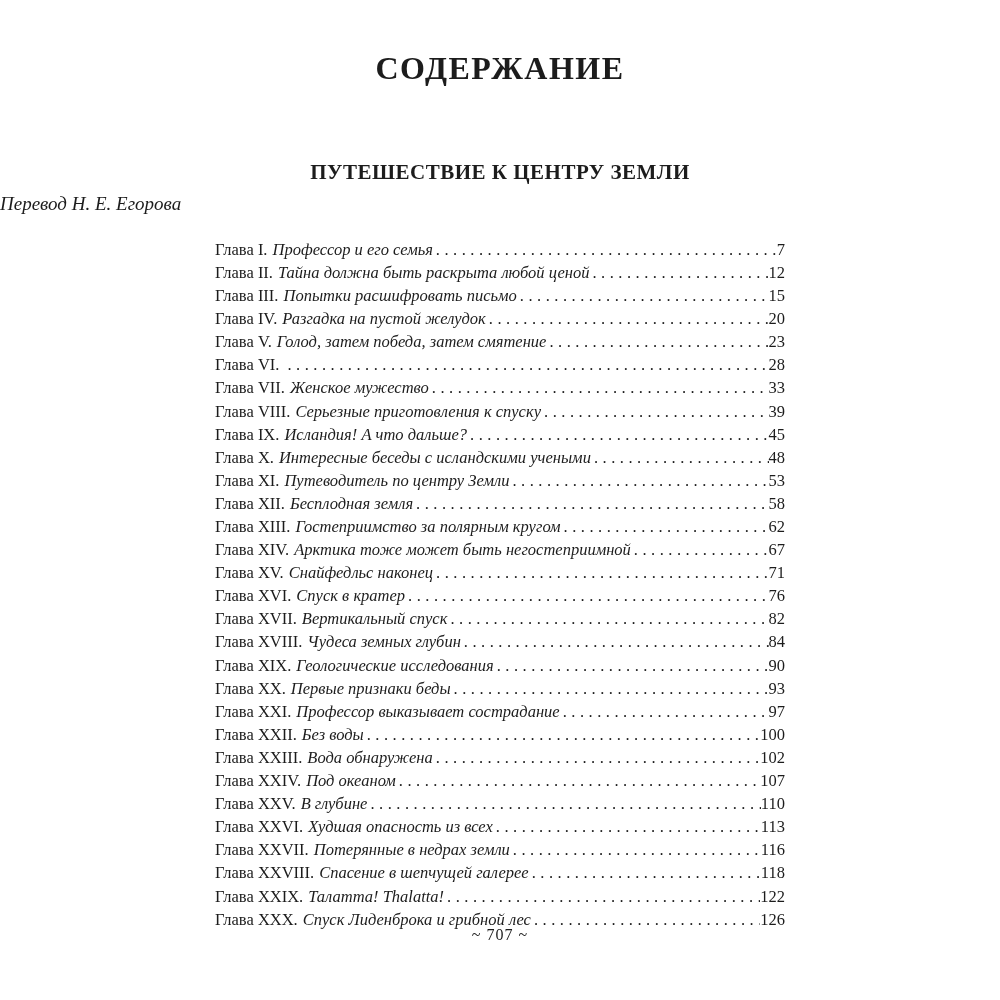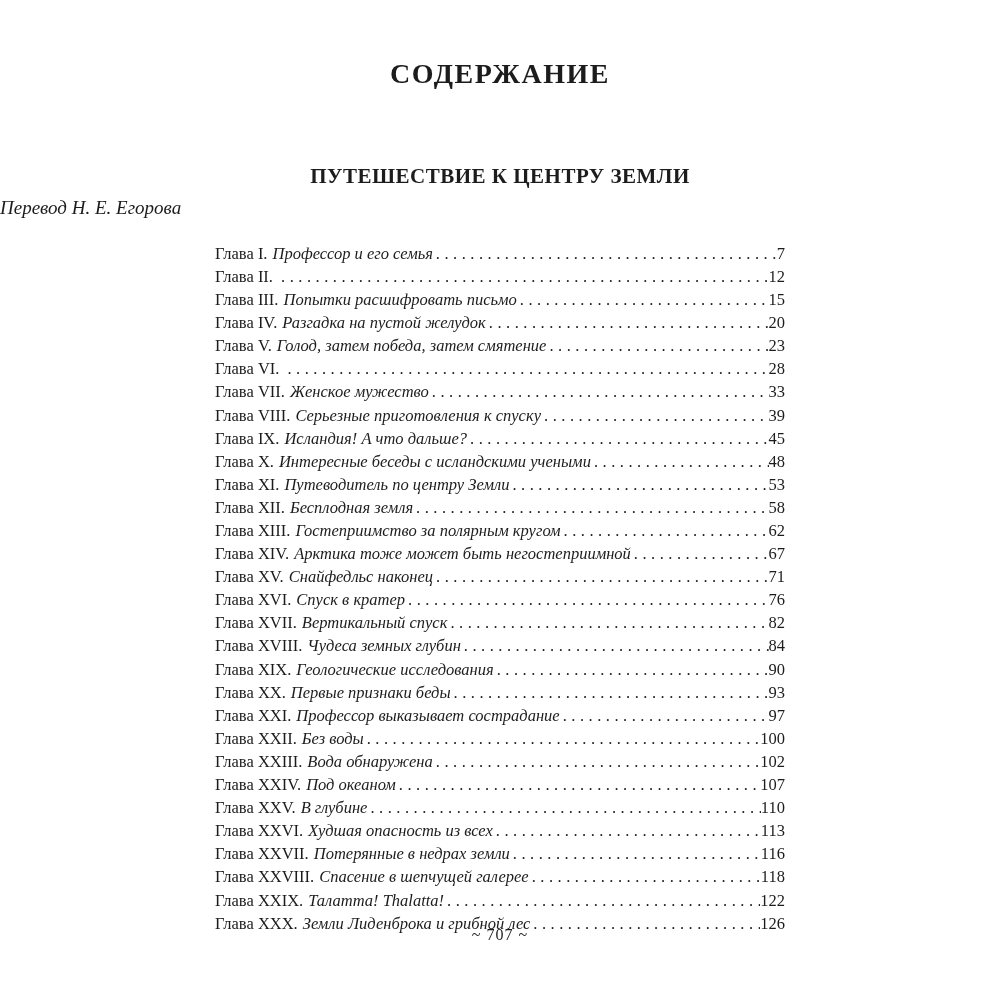--- a/index.html
+++ b/index.html
@@ -12,23 +12,23 @@
     width: 1000px;
     height: 1000px;
     background: #ffffff;
     color: #1c1c1c;
     font-family: "Liberation Serif", "DejaVu Serif", serif;
     box-sizing: border-box;
     padding-top: 44px;
     overflow: hidden;
   }
   h1.page-title {
-    margin: 16px;
+    margin: 8px;
     text-align: center;
-    font-size: 28px;
+    font-size: 32px;
     font-weight: bold;
     letter-spacing: 1.5px;
     line-height: 1;
   }
   h2.section-title {
     margin: 78px 0 0 0;
     text-align: center;
     font-size: 21px;
     font-weight: bold;
     letter-spacing: 0.5px;
@@ -93,20 +93,21 @@
   <div class="subtitle">Перевод Н. Е. Егорова</div>
   <div class="toc" id="toc">
       <div class="toc-row">
         <span class="chap-label">Глава I.</span>
         <span class="chap-title">Профессор и его семья</span>
         <span class="leader">......................................................................................................................................................</span>
         <span class="pagenum">7</span>
       </div>
       <div class="toc-row">
         <span class="chap-label">Глава II.</span>
+        <span class="chap-title">Тайна должна быть раскрыта любой ценой</span>
         <span class="leader">......................................................................................................................................................</span>
         <span class="pagenum">12</span>
       </div>
       <div class="toc-row">
         <span class="chap-label">Глава III.</span>
         <span class="chap-title">Попытки расшифровать письмо</span>
         <span class="leader">......................................................................................................................................................</span>
         <span class="pagenum">15</span>
       </div>
       <div class="toc-row">
@@ -259,19 +260,19 @@
         <span class="pagenum">118</span>
       </div>
       <div class="toc-row">
         <span class="chap-label">Глава XXIX.</span>
         <span class="chap-title">Талатта! Thalatta!</span>
         <span class="leader">......................................................................................................................................................</span>
         <span class="pagenum">122</span>
       </div>
       <div class="toc-row">
         <span class="chap-label">Глава XXX.</span>
-        <span class="chap-title">Земли Лиденброка и грибной лес</span>
+        <span class="chap-title">Спуск Лиденброка и грибной лес</span>
         <span class="leader">......................................................................................................................................................</span>
         <span class="pagenum">126</span>
       </div>
     </div>
   <div class="footer">~ 707 ~</div>
 </div>
 
 </body></html>

